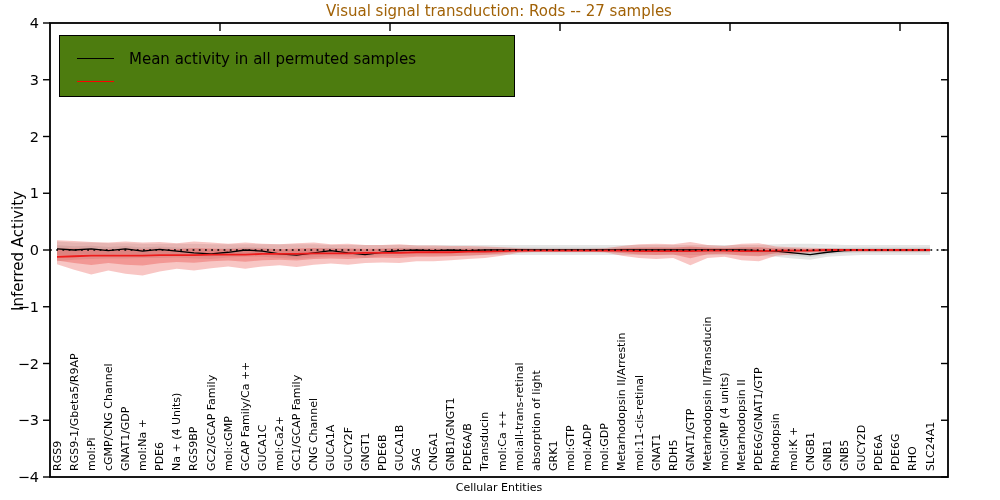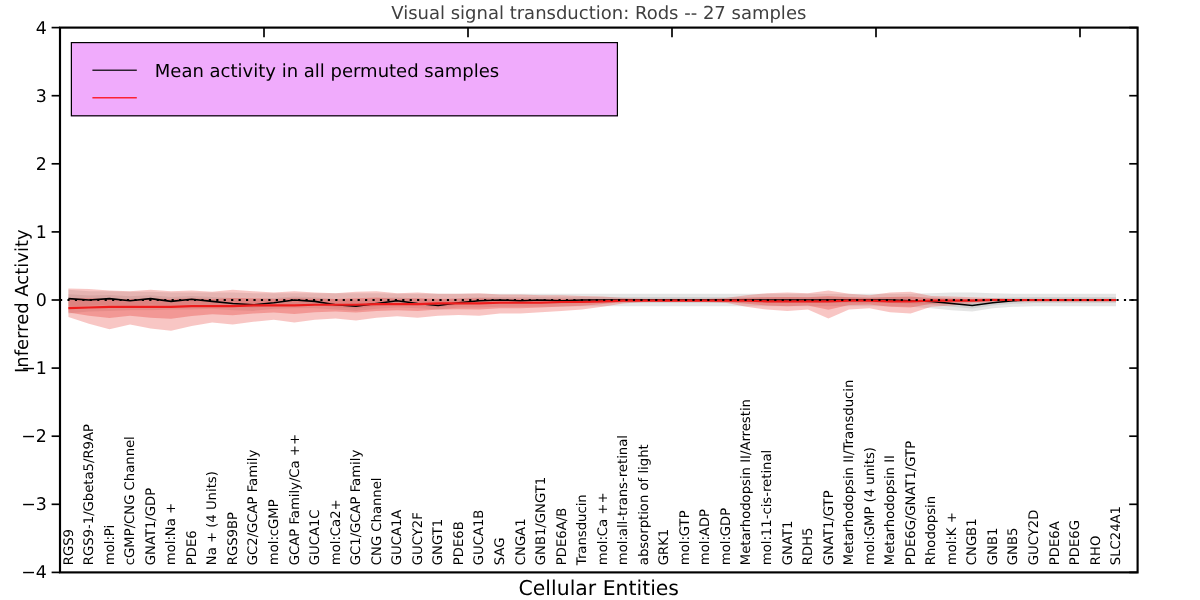--- a/index.html
+++ b/index.html
@@ -3,32 +3,32 @@
 <meta charset="utf-8">
 <style>
   html,body{margin:0;padding:0;background:#fff;}
   #figure{
     position:relative;width:1000px;height:500px;background:#ffffff;
     font-family:"DejaVu Sans","Liberation Sans",sans-serif;color:#000;overflow:hidden;
   }
   #plot-svg{position:absolute;left:0;top:0;}
   .chart-title{
     position:absolute;left:50px;top:2px;width:898px;text-align:center;
-    font-size:15px;color:#404040;white-space:nowrap;
+    font-size:15px;color:#a16207;white-space:nowrap;
   }
   .x-axis-label{
-    position:absolute;left:50px;top:481px;width:898px;text-align:center;font-size:17px;
+    position:absolute;left:50px;top:481px;width:898px;text-align:center;font-size:11px;
   }
   .y-axis-label{
     position:absolute;left:-62px;top:242px;width:160px;text-align:center;font-size:15px;
     transform:rotate(-90deg);transform-origin:center;
   }
   .legend{
     position:absolute;left:59px;top:35px;width:456px;height:62px;box-sizing:border-box;
-    background:#f0abfc;border:1.6px solid #000;display:flex;flex-direction:column;
+    background:#4d7c0f;border:1.6px solid #000;display:flex;flex-direction:column;
     justify-content:space-evenly;z-index:5;
   }
   .legend-row{display:flex;align-items:center;padding-left:17px;}
   .legend-line{display:inline-block;width:37px;height:0;margin-right:15px;}
   .legend-label{font-size:15px;white-space:nowrap;}
 </style>
 </head>
 <body>
 
 <div id="figure">

